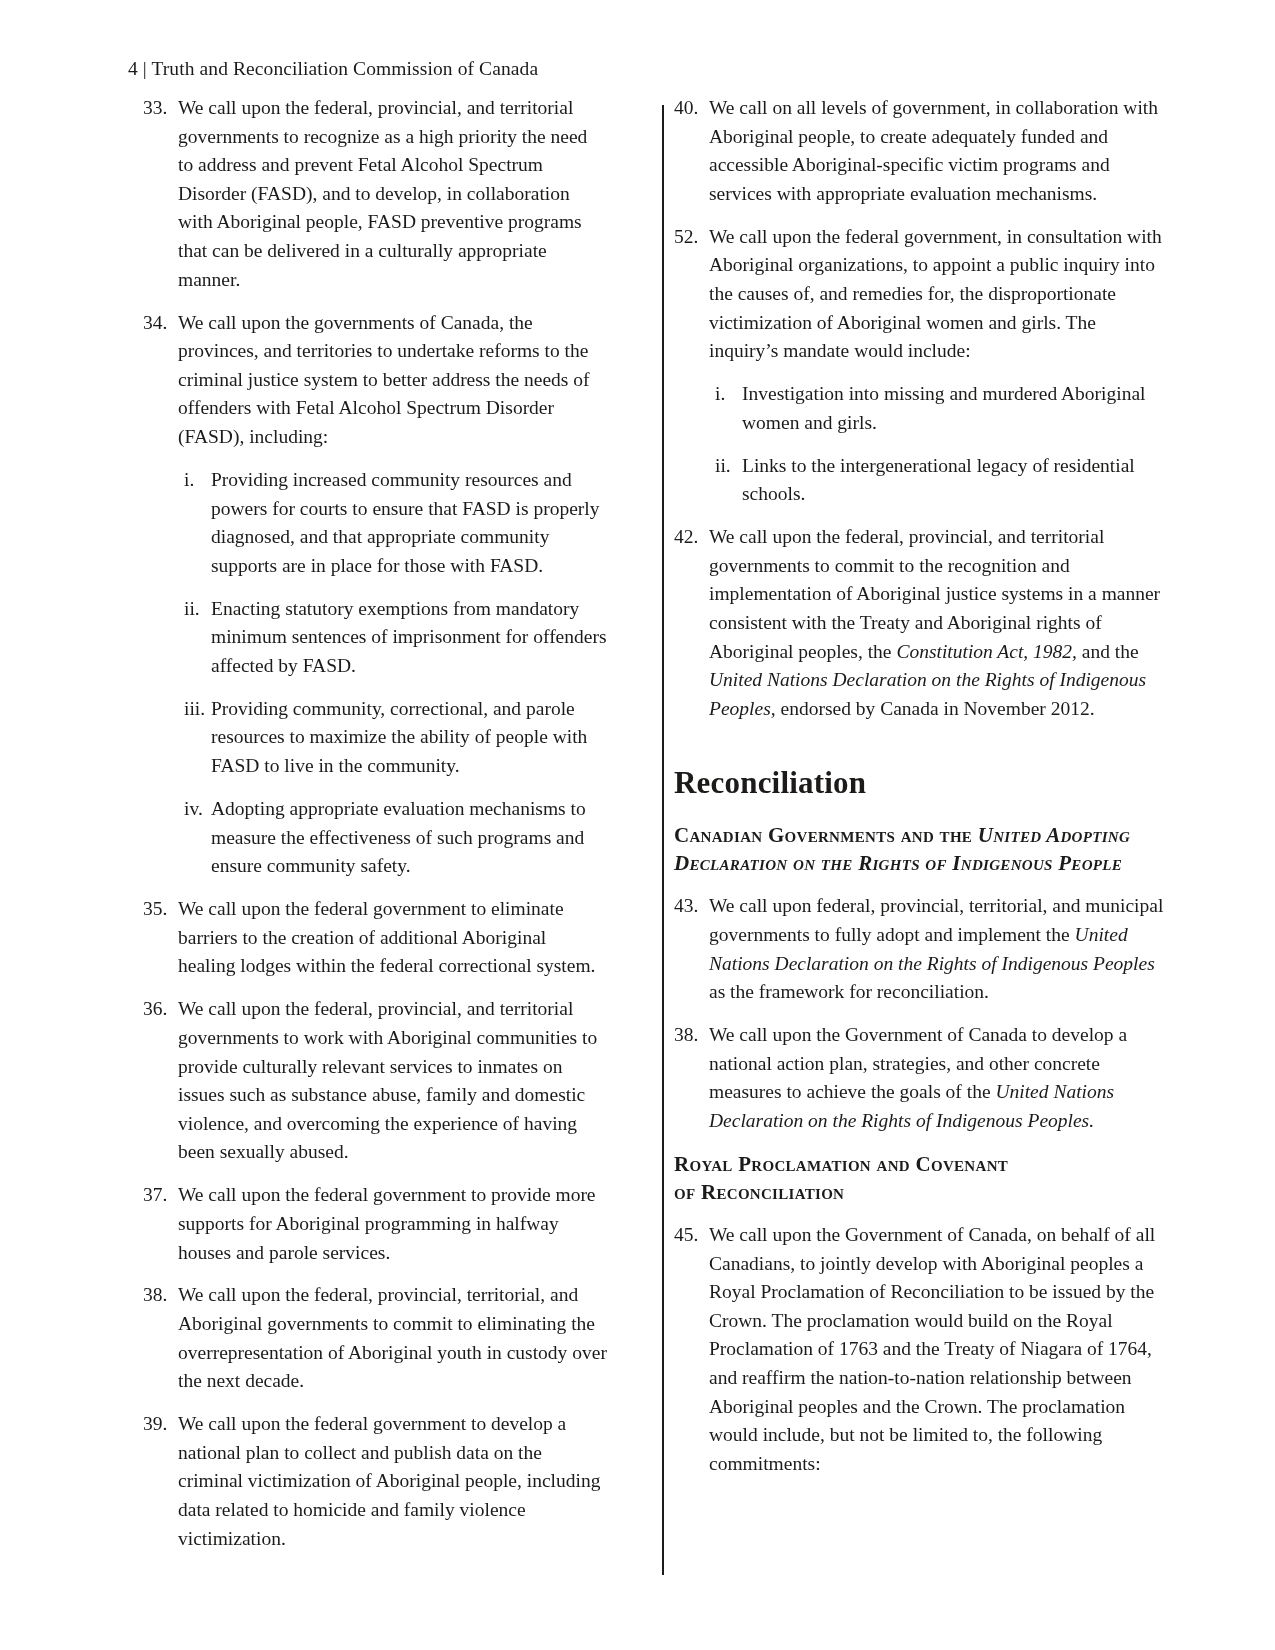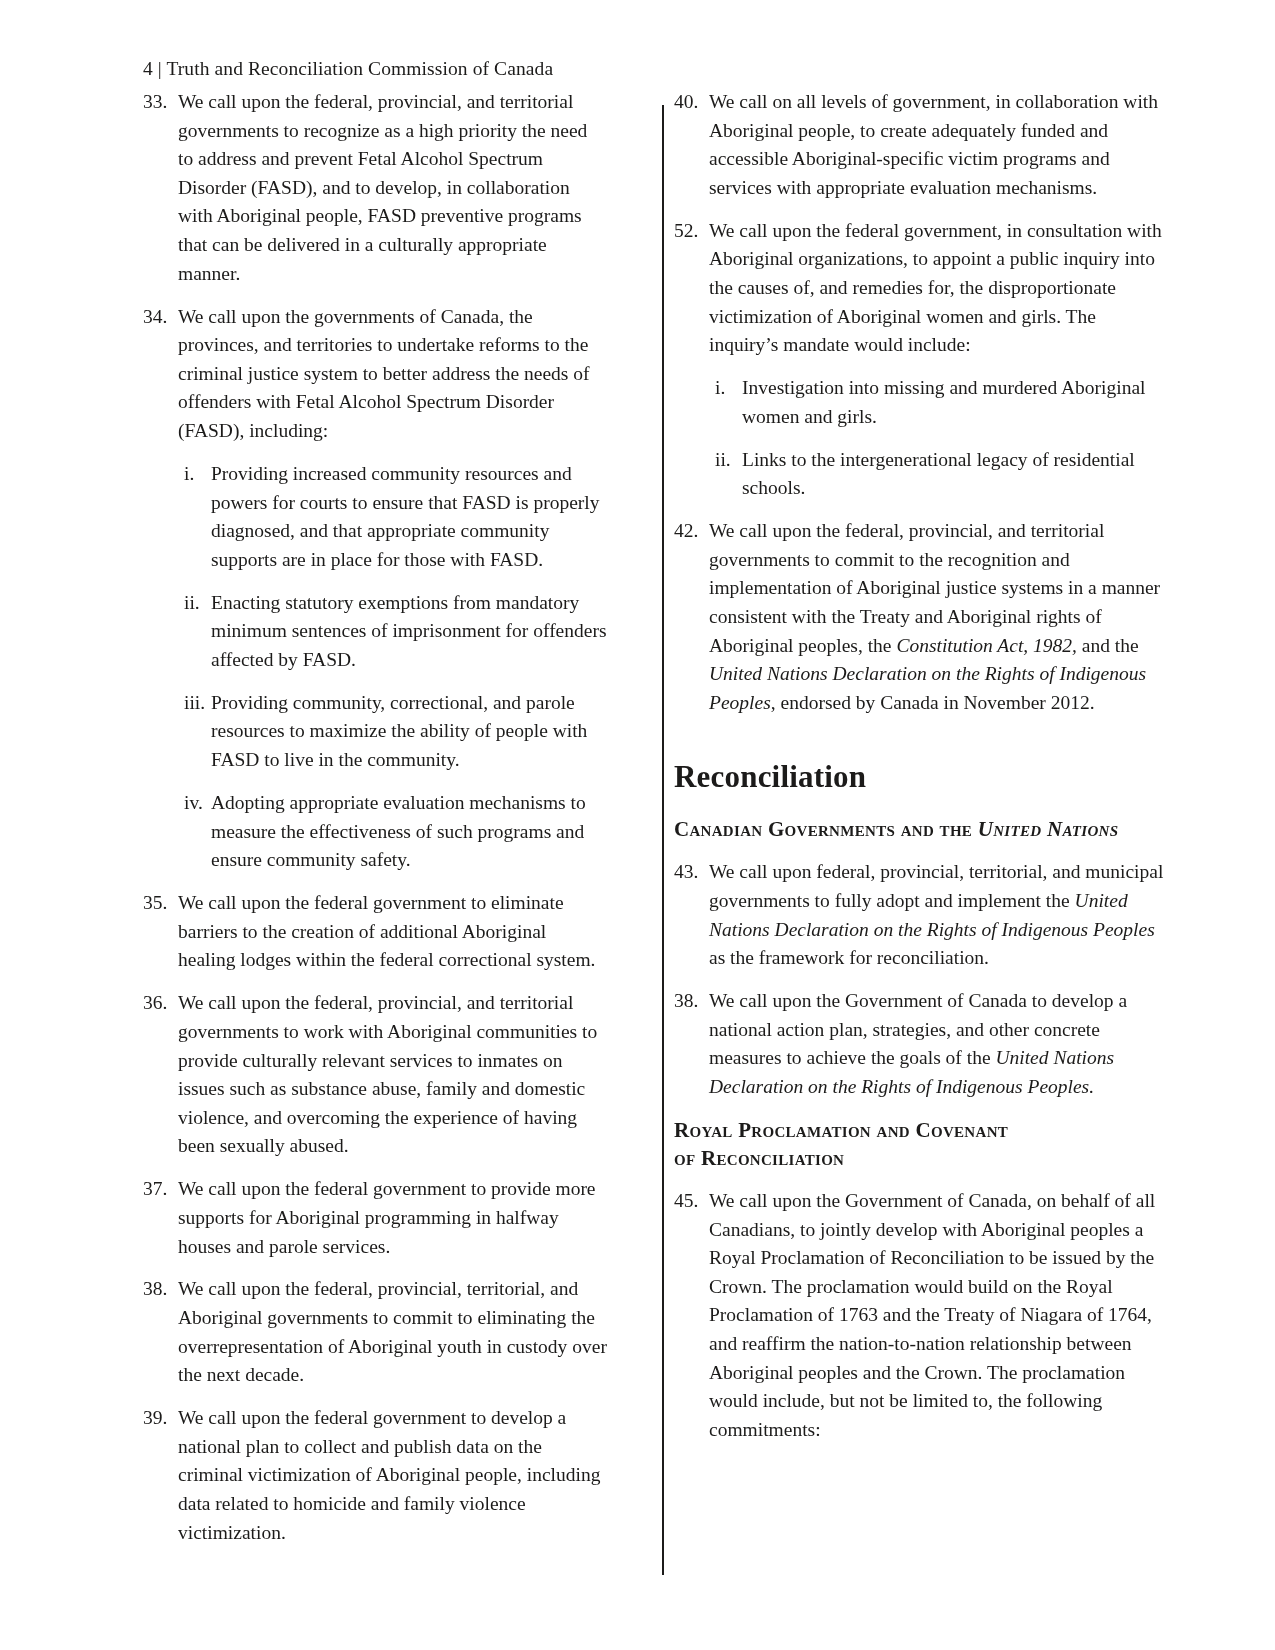--- a/index.html
+++ b/index.html
@@ -6,26 +6,26 @@
   html, body { background:#ffffff; }
   body {
     width:1275px; height:1650px;
     font-family:"Liberation Serif","DejaVu Serif",serif;
     color:#1c1b1a;
     position:relative;
     overflow:hidden;
   }
   .page { position:relative; width:1275px; height:1650px; background:#ffffff; }
   .running-header {
-    position:absolute; left:143px; top:55px;
+    position:absolute; left:128px; top:55px;
     font-size:19.5px; line-height:28px;
     letter-spacing:0.1px;
   }
   .columns {
-    position:absolute; left:143px; top:88px; width:1027px;
+    position:absolute; left:143px; top:94px; width:1027px;
     display:flex; align-items:flex-start;
   }
   .col { font-size:19.5px; line-height:28.6px; }
   .col-left  { width:519px; padding-right:55px; }
   .col-right { width:508px; padding-left:12px; min-height:1470px; }
   .column-divider {
     position:absolute; left:662px; top:105px;
     width:2px; height:1470px; background:#1c1b1a;
   }
   .item { display:flex; margin-bottom:14.4px; }
@@ -116,21 +116,21 @@
         </div>
         <div class="item sub">
           <span class="num">ii.</span>
           <div class="body"><span class="run">Links to the intergenerational legacy of residential schools.</span></div>
         </div>
         <div class="item">
           <span class="num">42.</span>
           <div class="body"><span class="run">We call upon the federal, provincial, and territorial governments to commit to the recognition and implementation of Aboriginal justice systems in a manner consistent with the Treaty and Aboriginal rights of Aboriginal peoples, the </span><span class="run italic">Constitution Act, 1982,</span><span class="run"> and the </span><span class="run italic">United Nations Declaration on the Rights of Indigenous Peoples</span><span class="run">, endorsed by Canada in November 2012.</span></div>
         </div>
         <div class="h1"><span class="run">Reconciliation</span></div>
-        <div class="h2"><span class="run">Canadian Governments and the </span><span class="run italic">United Nations</span><br></div>
+        <div class="h2"><span class="run">Canadian Governments and the </span><span class="run italic">United Adopting</span><br><span class="run italic">Declaration on the Rights of Indigenous People</span></div>
         <div class="item">
           <span class="num">43.</span>
           <div class="body"><span class="run">We call upon federal, provincial, territorial, and municipal governments to fully adopt and implement the </span><span class="run italic">United Nations Declaration on the Rights of Indigenous Peoples</span><span class="run"> as the framework for reconciliation.</span></div>
         </div>
         <div class="item">
           <span class="num">38.</span>
           <div class="body"><span class="run">We call upon the Government of Canada to develop a national action plan, strategies, and other concrete measures to achieve the goals of the </span><span class="run italic">United Nations Declaration on the Rights of Indigenous Peoples.</span></div>
         </div>
         <div class="h2"><span class="run">Royal Proclamation and Covenant</span><br><span class="run">of Reconciliation</span></div>
         <div class="item">

